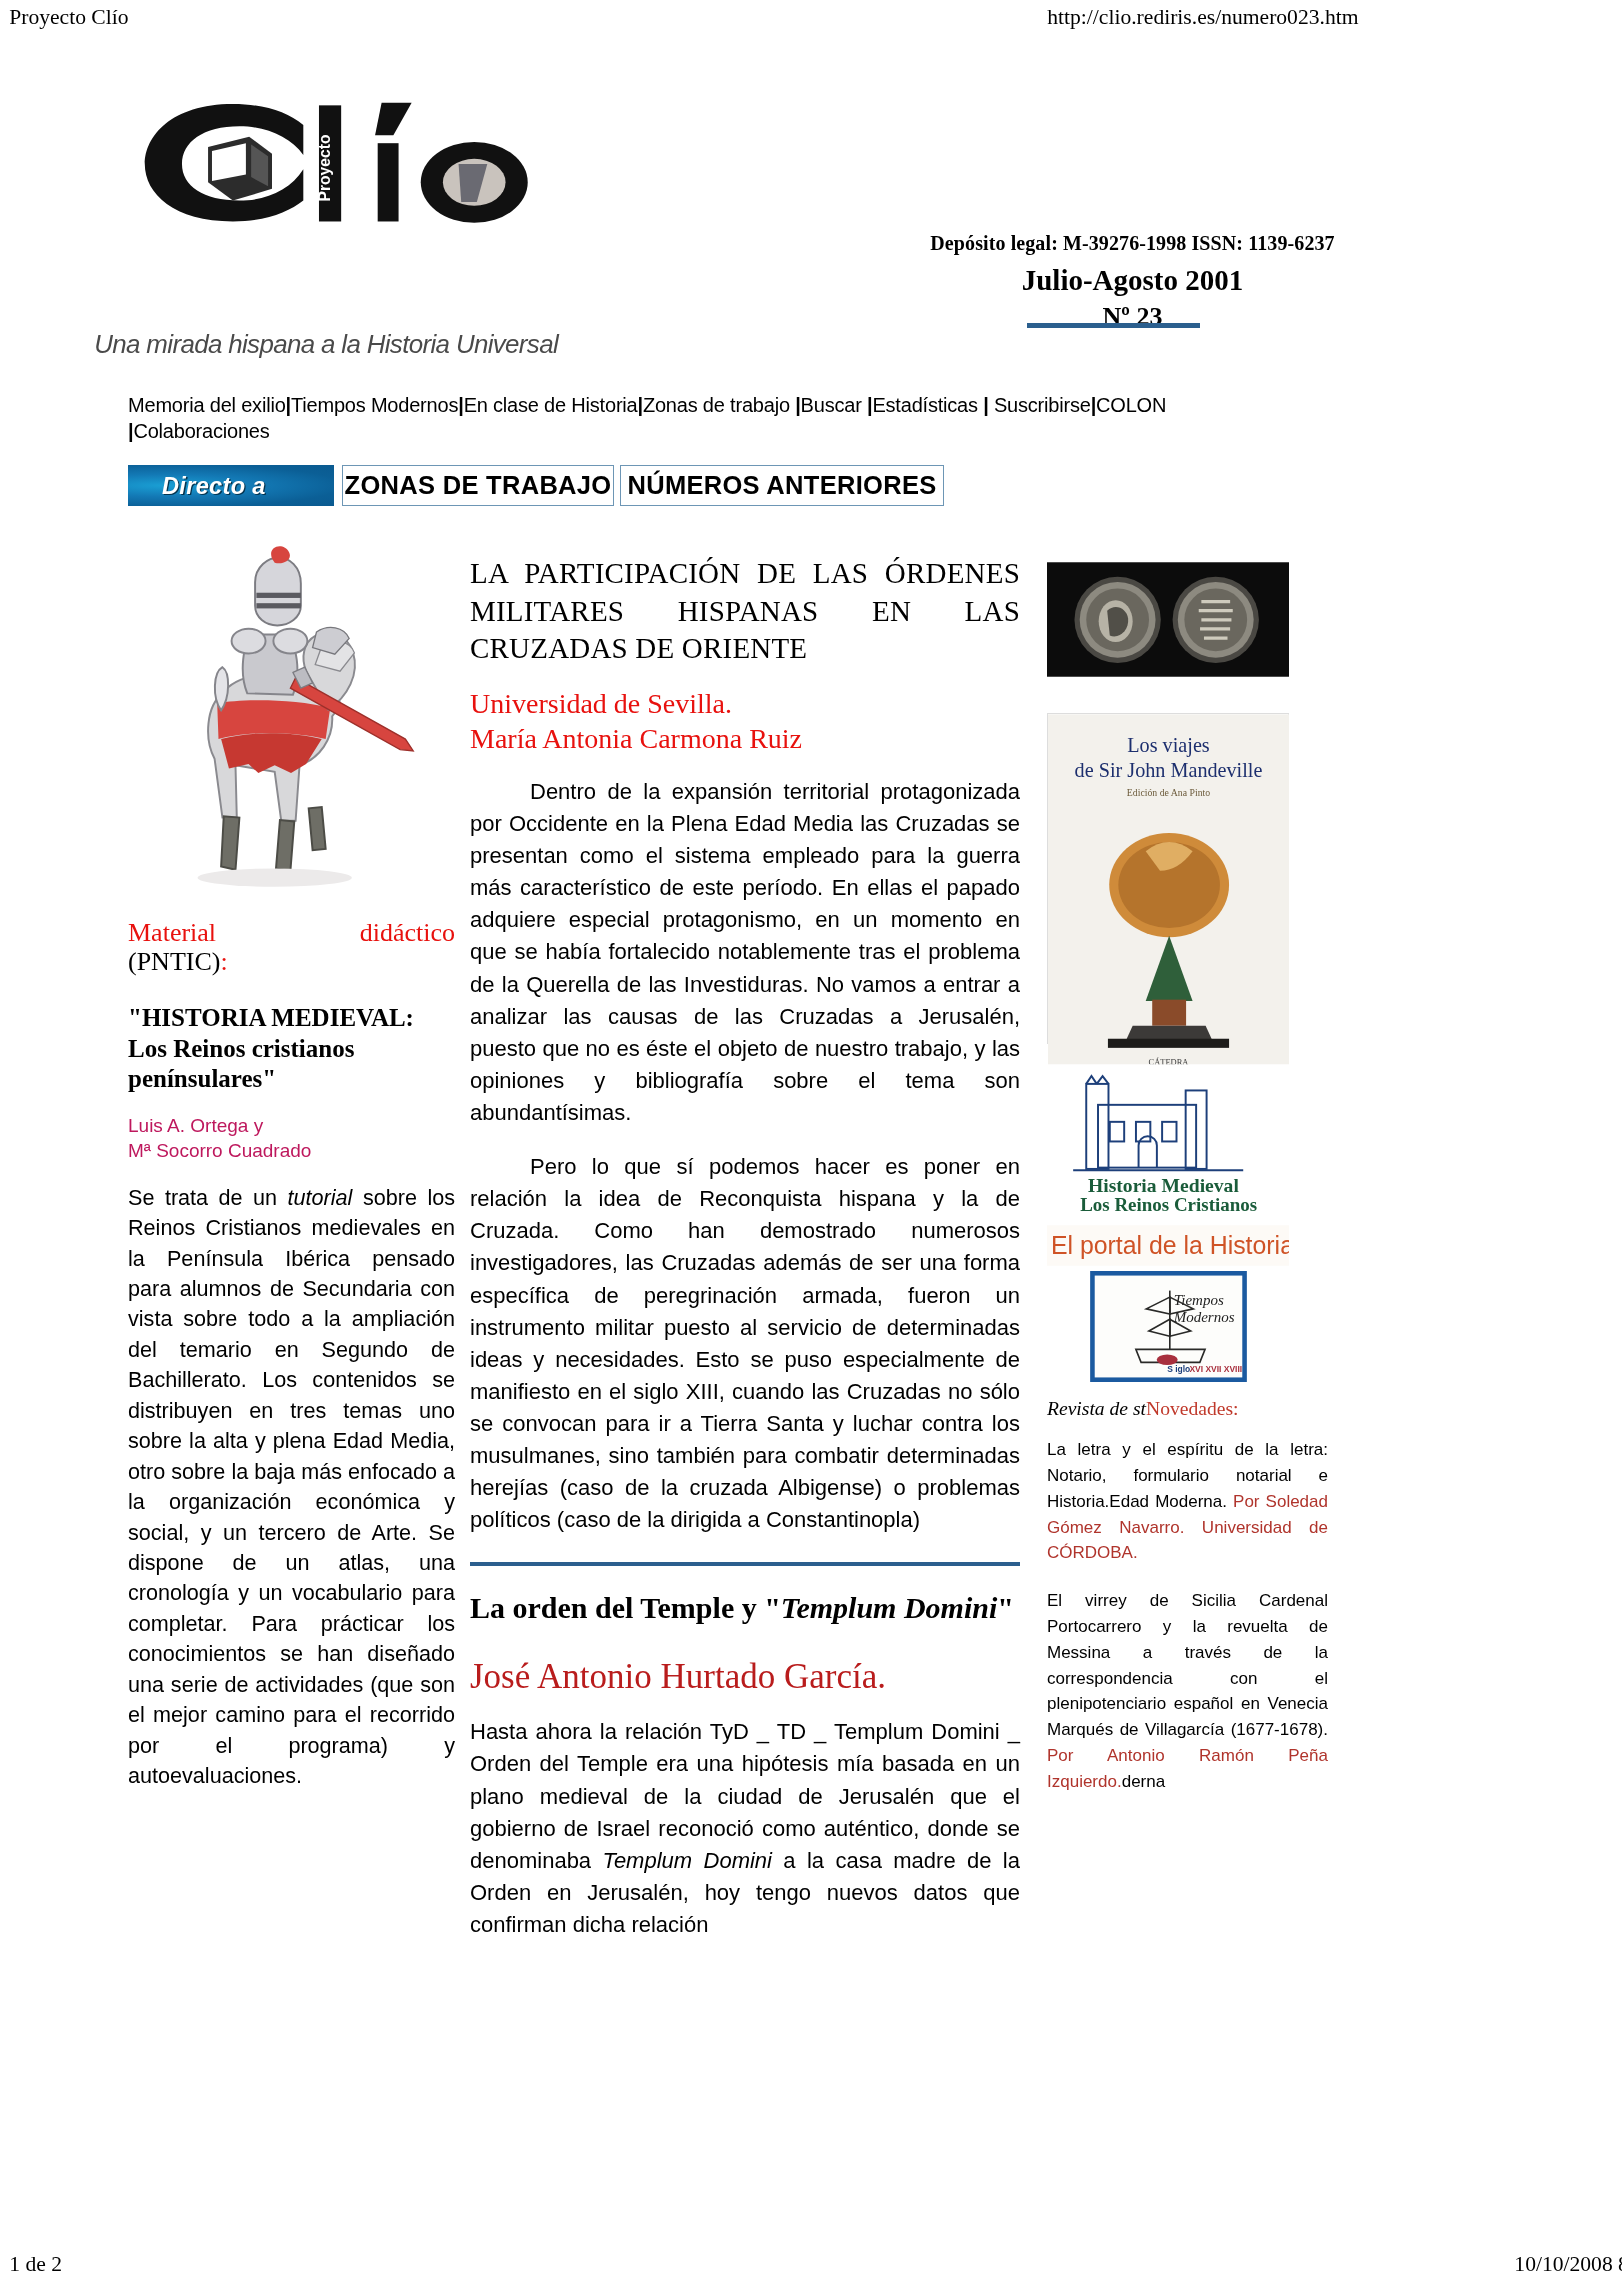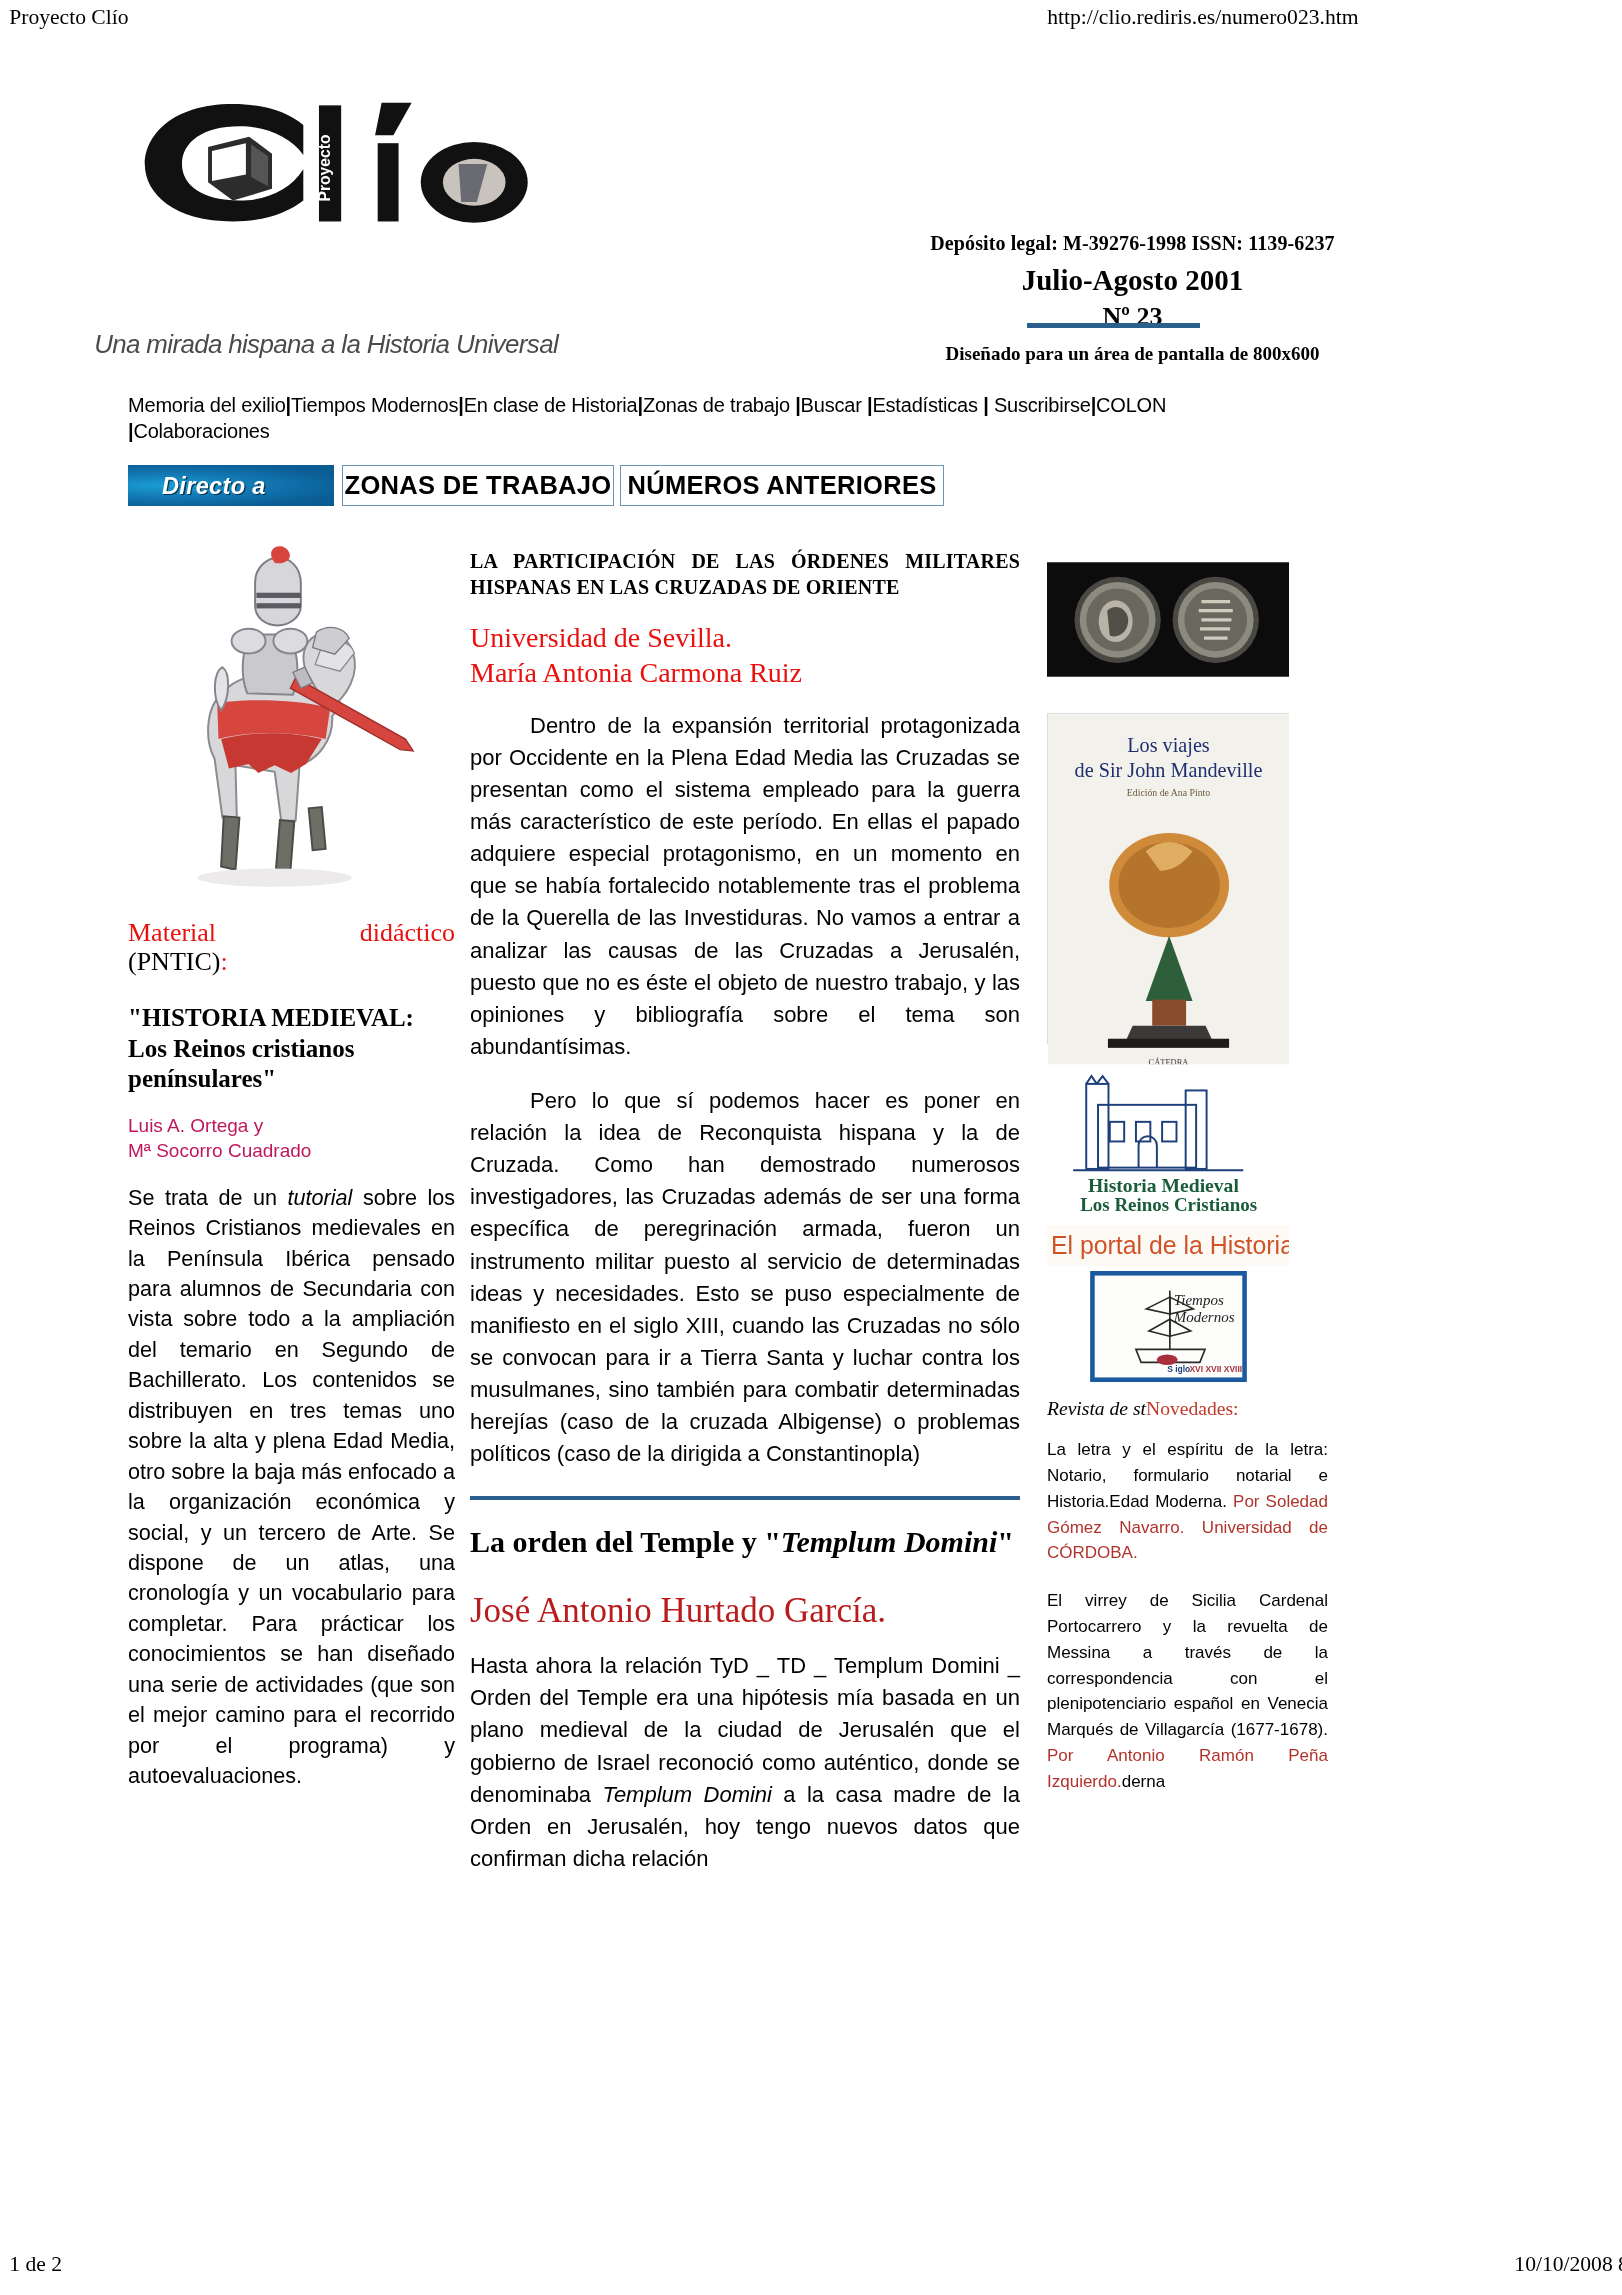--- a/index.html
+++ b/index.html
@@ -65,21 +65,21 @@
   .mat-pntic{font-size:26px;}
   .mat-pntic .colon{color:#e8110e;}
   .lt-title{margin-top:26px;font-size:25px;font-weight:bold;line-height:1.22;}
   .lt-auth{margin-top:19.6px;font-family:"Liberation Sans",sans-serif;font-size:19px;
            color:#be185d;line-height:1.28;}
   .lt-body{margin-top:19.6px;font-family:"Liberation Sans",sans-serif;font-size:21.6px;
            line-height:1.41;text-align:justify;}
   .lt-body i{font-style:italic;}
 
   
-  .art-title{font-family:"Liberation Serif",serif;font-weight:bold;font-size:20px;
+  .art-title{font-family:"Liberation Serif",serif;font-weight:normal;font-size:29px;
              line-height:1.28;text-align:justify;letter-spacing:0.2px;}
   .art-auth{margin-top:19.6px;font-size:28px;color:#e8110e;line-height:1.25;}
   .art-p{margin-top:19.6px;font-family:"Liberation Sans",sans-serif;font-size:22px;
          line-height:1.46;text-align:justify;text-indent:60px;}
   .art-p.noind{text-indent:0;}
   .art-p i{font-style:italic;}
   .c-rule{margin:26px 0 0 0;width:550px;height:3.3px;background:#2b5f8e;}
   .sec-title{margin-top:22px;font-weight:bold;font-size:30px;line-height:1.3;
              text-align:justify;}
   .sec-title i{font-style:italic;}
@@ -138,21 +138,20 @@
         <text x="0" y="40" font-family="Liberation Sans, sans-serif" font-size="40" font-style="italic" fill="#4a4a4a" letter-spacing="-1">Una mirada hispana a la Historia Universal</text>
       </svg>
     </div>
 
     <div class="mast-right">
       <div class="dep">Depósito legal: M-39276-1998 ISSN: 1139-6237</div>
       <div class="mes">Julio-Agosto  2001</div>
       <div class="num">Nº 23</div>
     </div>
     <div class="mast-rule"></div>
-    <div class="mast-disp">Diseñado para un área de pantalla de 800x600</div>
 
     <div class="nav">
       <span>Memoria del exilio</span><span class="sep">|</span><span>Tiempos Modernos</span><span class="sep">|</span><span>En clase de Historia</span><span class="sep">|</span><span>Zonas de trabajo </span><span class="sep">|</span><span>Buscar </span><span class="sep">|</span><span>Estadísticas </span><span class="sep">|</span><span> Suscribirse</span><span class="sep">|</span><span>COLON</span><br><span class="sep">|</span><span>Colaboraciones</span>
     </div>
 
     <div class="directo-row">
       <div class="directo-badge">
         <span>Directo a</span>
       </div>
       <div class="btn" id="btn-zonas">

